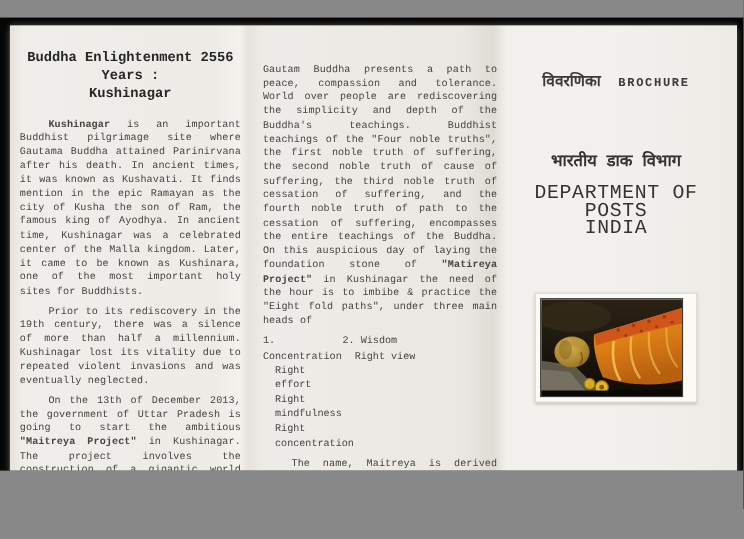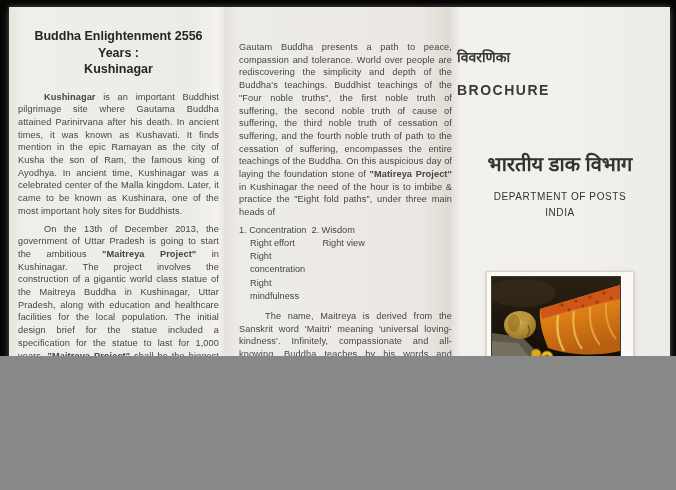--- a/index.html
+++ b/index.html
@@ -1,17 +1,17 @@
 <!DOCTYPE html>
 <html><head>
 <meta charset="utf-8">
 <style>
   html,body{margin:0;padding:0;background:#888;}
-  .stage{position:relative;width:676px;height:356px;background:#060606;overflow:hidden;
-         font-family:Liberation Sans, sans-serif;}
+  .stage{position:relative;width:676px;height:412px;background:#060606;overflow:hidden;
+         font-family:Liberation Mono, monospace;margin-top:16px;}
   .paper{position:absolute;left:9px;top:7px;width:661px;height:471px;
     background:linear-gradient(90deg,
       #e7e4de 0%, #f0eeea 2%,
       #edebe6 28%, #f4f2ee 31.6%, #e6e3dd 32.8%, #eeece8 35%,
       #ebe8e3 62%, #dfdcd5 66.6%, #f3f1ed 68.4%,
       #f2f0ec 86%, #edebe6 100%);
     box-shadow:0 3px 7px rgba(130,125,112,.55), 0 -2px 4px rgba(90,88,80,.4);}
   .panel{position:absolute;color:#454542;}
   .panel.left{left:9px;top:13px;width:201px;}
   .panel.mid{left:230px;top:34px;width:213px;}
@@ -22,59 +22,60 @@
          letter-spacing:.1px;}
   p.ind{text-indent:26px;}
   .bd{font-weight:bold;}
   
   .eight-fold{display:grid;grid-template-columns:34% 38% 28%;font-size:9.2px;
               line-height:13.2px;margin:4px 0 7px;}
   .efhead{font-weight:normal;}
   .efitem{padding-left:11px;}
   
   .broch-header{margin-top:40px;display:flex;justify-content:center;gap:16px;
-                align-items:baseline;color:#3a3a3a;flex-direction:column;}
+                align-items:baseline;color:#3a3a3a;}
   .broch-hindi{font-size:14px;font-weight:bold;}
-  .broch-en{font-size:14px;font-weight:600;letter-spacing:1.5px;}
+  .broch-en{font-size:11px;font-weight:600;letter-spacing:1.5px;}
   .logo-block{margin:46px auto 0;width:140px;}
   .logo-top{font-size:9.5px;font-weight:bold;color:#8d1d12;margin-bottom:1px;}
   .logo-bottom{font-size:8.5px;color:#b5261c;margin-top:1px;}
   .dept-block{margin-top:52px;color:#333;}
-  .dept-hindi{font-size:20px;font-weight:bold;margin-bottom:12px;}
-  .dept-en{font-size:10px;letter-spacing:.6px;line-height:16px;}
+  .dept-hindi{font-size:15px;font-weight:bold;margin-bottom:12px;}
+  .dept-en{font-size:18px;letter-spacing:.6px;line-height:16px;}
   
   .photo-frame{margin:50px auto 0;width:138px;background:#fbfaf7;padding:4px;
                border:1px solid #d8d4c8;box-shadow:0 1px 3px rgba(100,95,85,.4);}
   .photo-inner{display:block;border:1px solid #3a3a36;}
 </style>
 </head>
 <body>
 
 <div class="stage">
   <div class="paper">
 
     <section class="panel left">
       <h1 class="title">
         <span>Buddha Enlightenment 2556 Years :</span><br>
         <span>Kushinagar</span>
       </h1>
       <p class="body ind"><span class="bd">Kushinagar</span><span> is an important Buddhist pilgrimage site where Gautama Buddha attained Parinirvana after his death. In ancient times, it was known as Kushavati. It finds mention in the epic Ramayan as the city of Kusha the son of Ram, the famous king of Ayodhya. In ancient time, Kushinagar was a celebrated center of the Malla kingdom. Later, it came to be known as Kushinara, one of the most important holy sites for Buddhists.</span></p>
+      <p class="body ind">Prior to its rediscovery in the 19th century, there was a silence of more than half a millennium. Kushinagar lost its vitality due to repeated violent invasions and was eventually neglected.</p>
       <p class="body ind"><span>On the 13th of December 2013, the government of Uttar Pradesh is going to start the ambitious </span><span class="bd">"Maitreya Project"</span><span> in Kushinagar. The project involves the construction of a gigantic world class statue of the Maitreya Buddha in Kushinagar, Uttar Pradesh, along with education and healthcare facilities for the local population. The initial design brief for the statue included a specification for the statue to last for 1,000 years. </span><span class="bd">"Maitreya Project"</span><span> shall be the biggest tourism project of the Uttar Pradesh till date and shall bring about a positive change not only in the economy of the area but also in boosting the tourism industry.</span></p>
 
     </section>
 
     <section class="panel mid">
       <p class="body"><span>Gautam Buddha presents a path to peace, compassion and tolerance. World over people are rediscovering the simplicity and depth of the Buddha's teachings. Buddhist teachings of the "Four noble truths", the first noble truth of suffering, the second noble truth of cause of suffering, the third noble truth of cessation of suffering, and the fourth noble truth of path to the cessation of suffering, encompasses the entire teachings of the Buddha. On this auspicious day of laying the foundation stone of </span><span class="bd">"Matireya Project"</span><span> in Kushinagar the need of the hour is to imbibe &amp; practice the "Eight fold paths", under three main heads of</span></p>
 
       <div class="eight-fold">
         <div>
           <div class="efhead">1. Concentration</div>
           <div class="efitem">Right effort</div>
+          <div class="efitem">Right mindfulness</div>
           <div class="efitem">Right concentration</div>
-          <div class="efitem">Right mindfulness</div>
         </div>
         <div>
           <div class="efhead">2. Wisdom</div>
           <div class="efitem">Right view</div>
         </div>
       </div>
 
       <p class="body ind">The name, Maitreya is derived from the Sanskrit word 'Maitri' meaning 'universal loving-kindness'. Infinitely, compassionate and all-knowing, Buddha teaches by his words and example in order to guide us along the path to our own spiritual maturity. According to Buddhist scriptures (Theravāda, Mahāyāna, Vajrayāna), Maitreya will be a successor of the historic Sākyamuni Buddha. The prophecy of the arrival of Maitreya refers to an event that will take place when the Dharma will have been mostly forgotten on Earth.</p>
       <p class="body ind"><span>The </span><span class="bd">"Maitreya Project"</span><span> in Kushinagar district shall be a symbol of peace and brotherhood not only for India but for entire human civilization for eons to come.</span></p>
 

